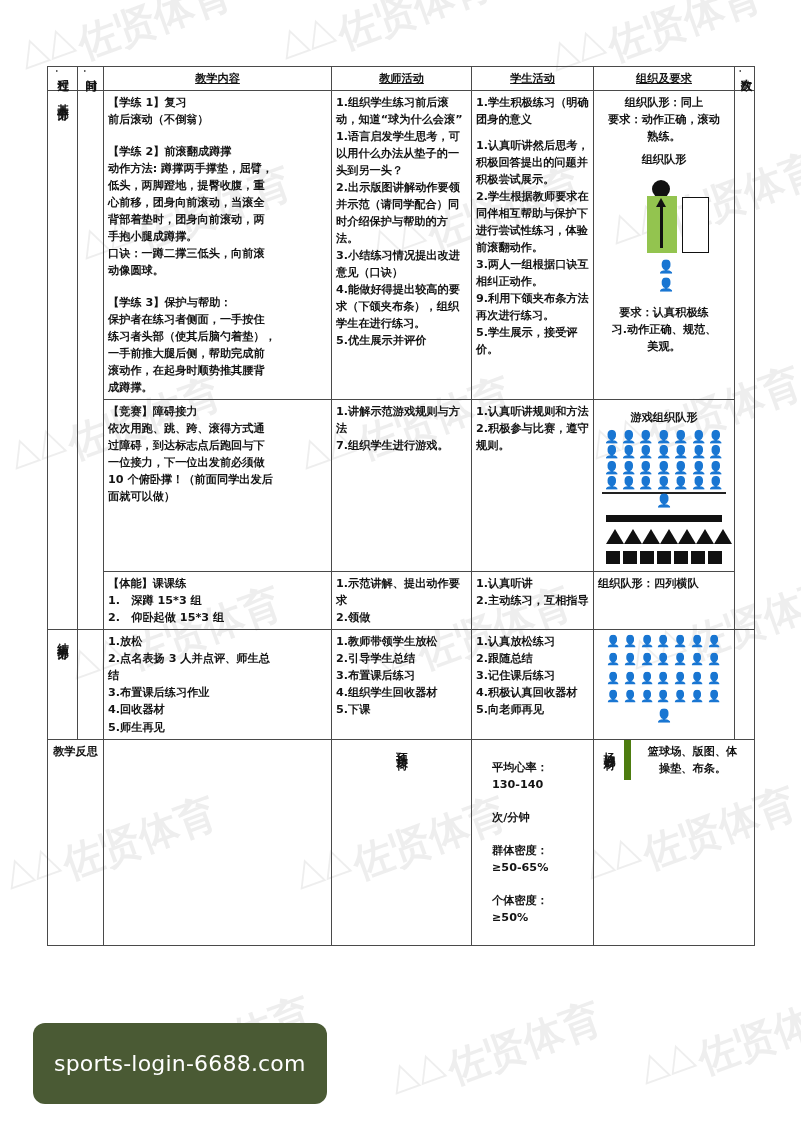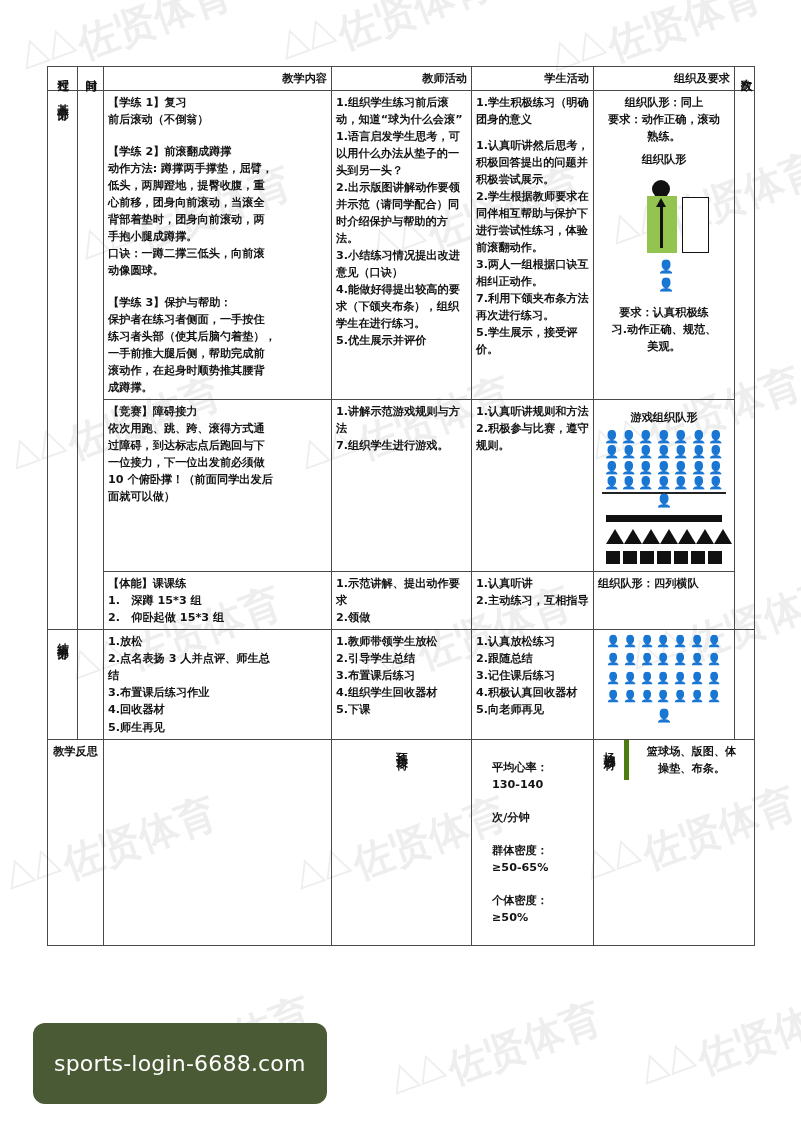--- a/index.html
+++ b/index.html
@@ -62,25 +62,26 @@
   }
   .col-process  { width: 30px; }
   .col-time     { width: 26px; }
   .col-content  { width: 228px; }
   .col-teacher  { width: 140px; }
   .col-student  { width: 122px; }
   .col-org      { width: 141px; }
   .col-count    { width: 20px; }
 
   .hdr {
-    text-align: right;
+    text-align: center;
     vertical-align: middle;
     font-weight: 700;
     font-size: 11.6px;
     padding: 7px 2px;
+    text-decoration: underline;
   }
   .hdr-vert {
     writing-mode: vertical-rl;
     text-orientation: upright;
     letter-spacing: 1px;
     margin: 0 auto;
     display: block;
     font-size: 11.6px;
     line-height: 1.18;
   }
@@ -349,21 +350,21 @@
         <p class="ln">4.能做好得提出较高的要求（下颌夹布条），组织学生在进行练习。</p>
         <p class="ln">5.优生展示并评价</p>
       </td>
 
       <td>
         <p class="ln">1.学生积极练习（明确团身的意义</p>
         <div class="spacer-sm"></div>
         <p class="ln">1.认真听讲然后思考，积极回答提出的问题并积极尝试展示。</p>
         <p class="ln">2.学生根据教师要求在同伴相互帮助与保护下进行尝试性练习，体验前滚翻动作。</p>
         <p class="ln">3.两人一组根据口诀互相纠正动作。</p>
-        <p class="ln">7.利用下颌夹布条方法再次进行练习。</p>
+        <p class="ln">9.利用下颌夹布条方法再次进行练习。</p>
         <p class="ln">5.学生展示，接受评价。</p>
       </td>
 
       <td>
         <p class="org-line">组织队形：同上</p>
         <p class="org-line">要求：动作正确，滚动</p>
         <p class="org-line">熟练。</p>
         <p class="org-title">组织队形</p>
 
         <div class="diagram-mat">
@@ -582,21 +583,21 @@
         <p class="ln">群体密度：≥50-65%</p>
         <p class="ln">个体密度：≥50%</p>
       </td>
       <td class="center-v" colspan="2" style="padding:0">
         <table style="width:100%;border-collapse:collapse;border:none">
           <tbody>
               <tr>
             <td class="center-v" style="border:none;width:22px">
               <span class="vert-label">场地器材</span>
             </td>
-            <td class="equip-cell" style="border:none;border-left:5px solid #4d7c0f;vertical-align:middle">
+            <td class="equip-cell" style="border:none;border-left:7px solid #4d7c0f;vertical-align:middle">
               <p class="ln">篮球场、版图、体</p>
               <p class="ln">操垫、布条。</p>
             </td>
           </tr>
         </tbody>
           </table>
       </td>
     </tr>
   </tbody>
 </table>

